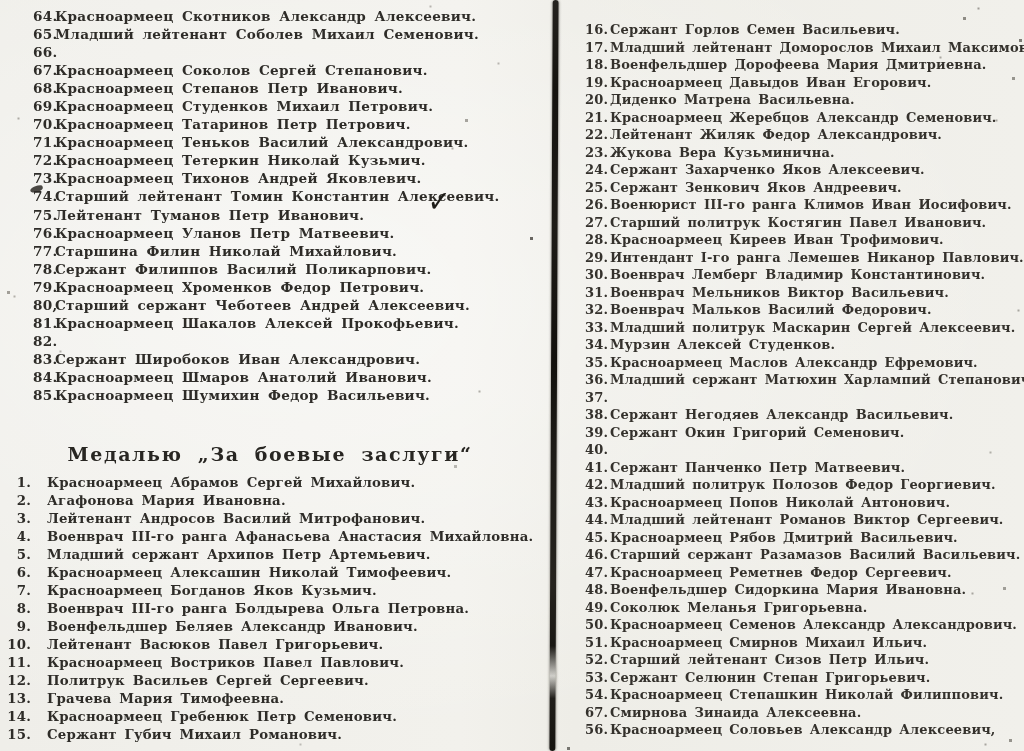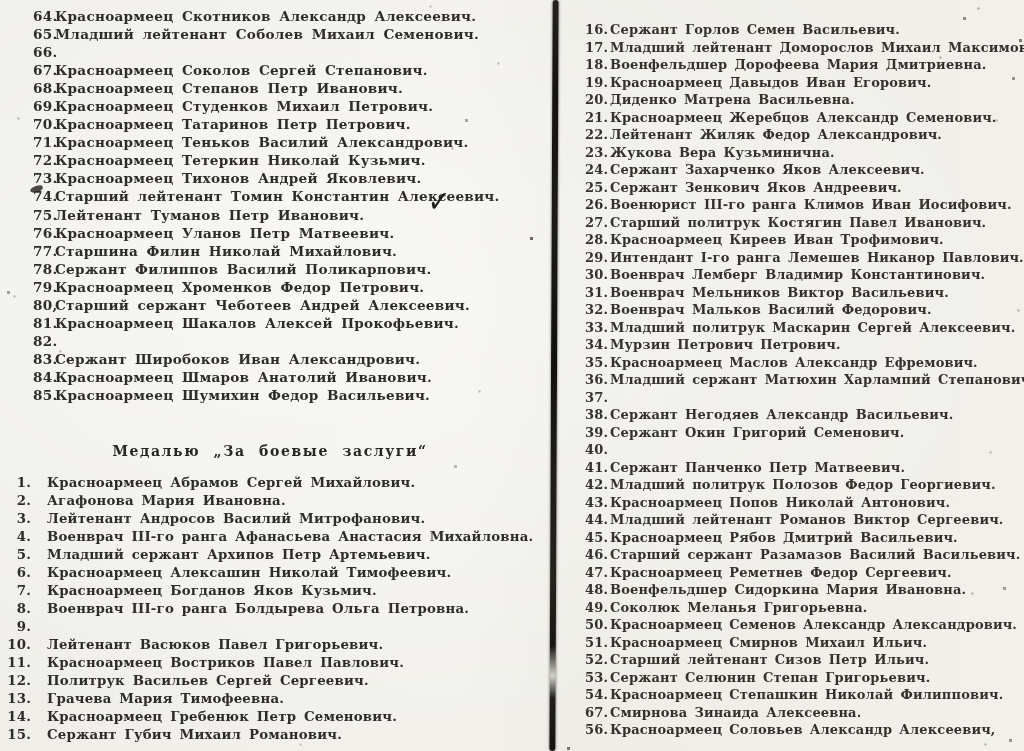--- a/index.html
+++ b/index.html
@@ -25,21 +25,21 @@
   .num{ flex:none; }
   .txt{ flex:none; }
 
   .roster-upper-left{ left:33px; top:7px; font-size:13.6px; letter-spacing:.25px; word-spacing:3.5px; }
   .roster-upper-left .row{ height:18.05px; line-height:18.05px; }
   .roster-upper-left .num{ width:22px; }
 
   .section-title{
     position:absolute; left:0; top:443px; width:540px;
     margin:0; text-align:center;
-    font-size:14px; font-weight:bold;
+    font-size:19px; font-weight:bold;
     letter-spacing:1.6px; word-spacing:7px;
     color:#282622;
   }
 
   .roster-lower-left{ left:5px; top:474px; font-size:13.3px; letter-spacing:.2px; word-spacing:3px; }
   .roster-lower-left .row{ height:18px; line-height:18px; }
   .roster-lower-left .num{ width:26px; text-align:right; margin-right:16px; }
 
   .roster-right{ left:585px; top:21px; font-size:13px; letter-spacing:.15px; word-spacing:2.5px; color:#34312c; }
   .roster-right .row{ height:17.5px; line-height:17.5px; }
@@ -227,20 +227,21 @@
       <div class="row">
         <span class="num">7.</span>
         <span class="txt">Красноармеец Богданов Яков Кузьмич.</span>
       </div>
       <div class="row">
         <span class="num">8.</span>
         <span class="txt">Военврач III-го ранга Болдырева Ольга Петровна.</span>
       </div>
       <div class="row">
         <span class="num">9.</span>
+        <span class="txt">Военфельдшер Беляев Александр Иванович.</span>
       </div>
       <div class="row">
         <span class="num">10.</span>
         <span class="txt">Лейтенант Васюков Павел Григорьевич.</span>
       </div>
       <div class="row">
         <span class="num">11.</span>
         <span class="txt">Красноармеец Востриков Павел Павлович.</span>
       </div>
       <div class="row">
@@ -331,21 +332,21 @@
       <div class="row">
         <span class="num">32.</span>
         <span class="txt">Военврач Мальков Василий Федорович.</span>
       </div>
       <div class="row">
         <span class="num">33.</span>
         <span class="txt">Младший политрук Маскарин Сергей Алексеевич.</span>
       </div>
       <div class="row">
         <span class="num">34.</span>
-        <span class="txt">Мурзин Петрович Петрович.</span>
+        <span class="txt">Мурзин Алексей Студенков.</span>
       </div>
       <div class="row">
         <span class="num">35.</span>
         <span class="txt">Красноармеец Маслов Александр Ефремович.</span>
       </div>
       <div class="row">
         <span class="num">36.</span>
         <span class="txt">Младший сержант Матюхин Харлампий Степанович.</span>
       </div>
       <div class="row">

